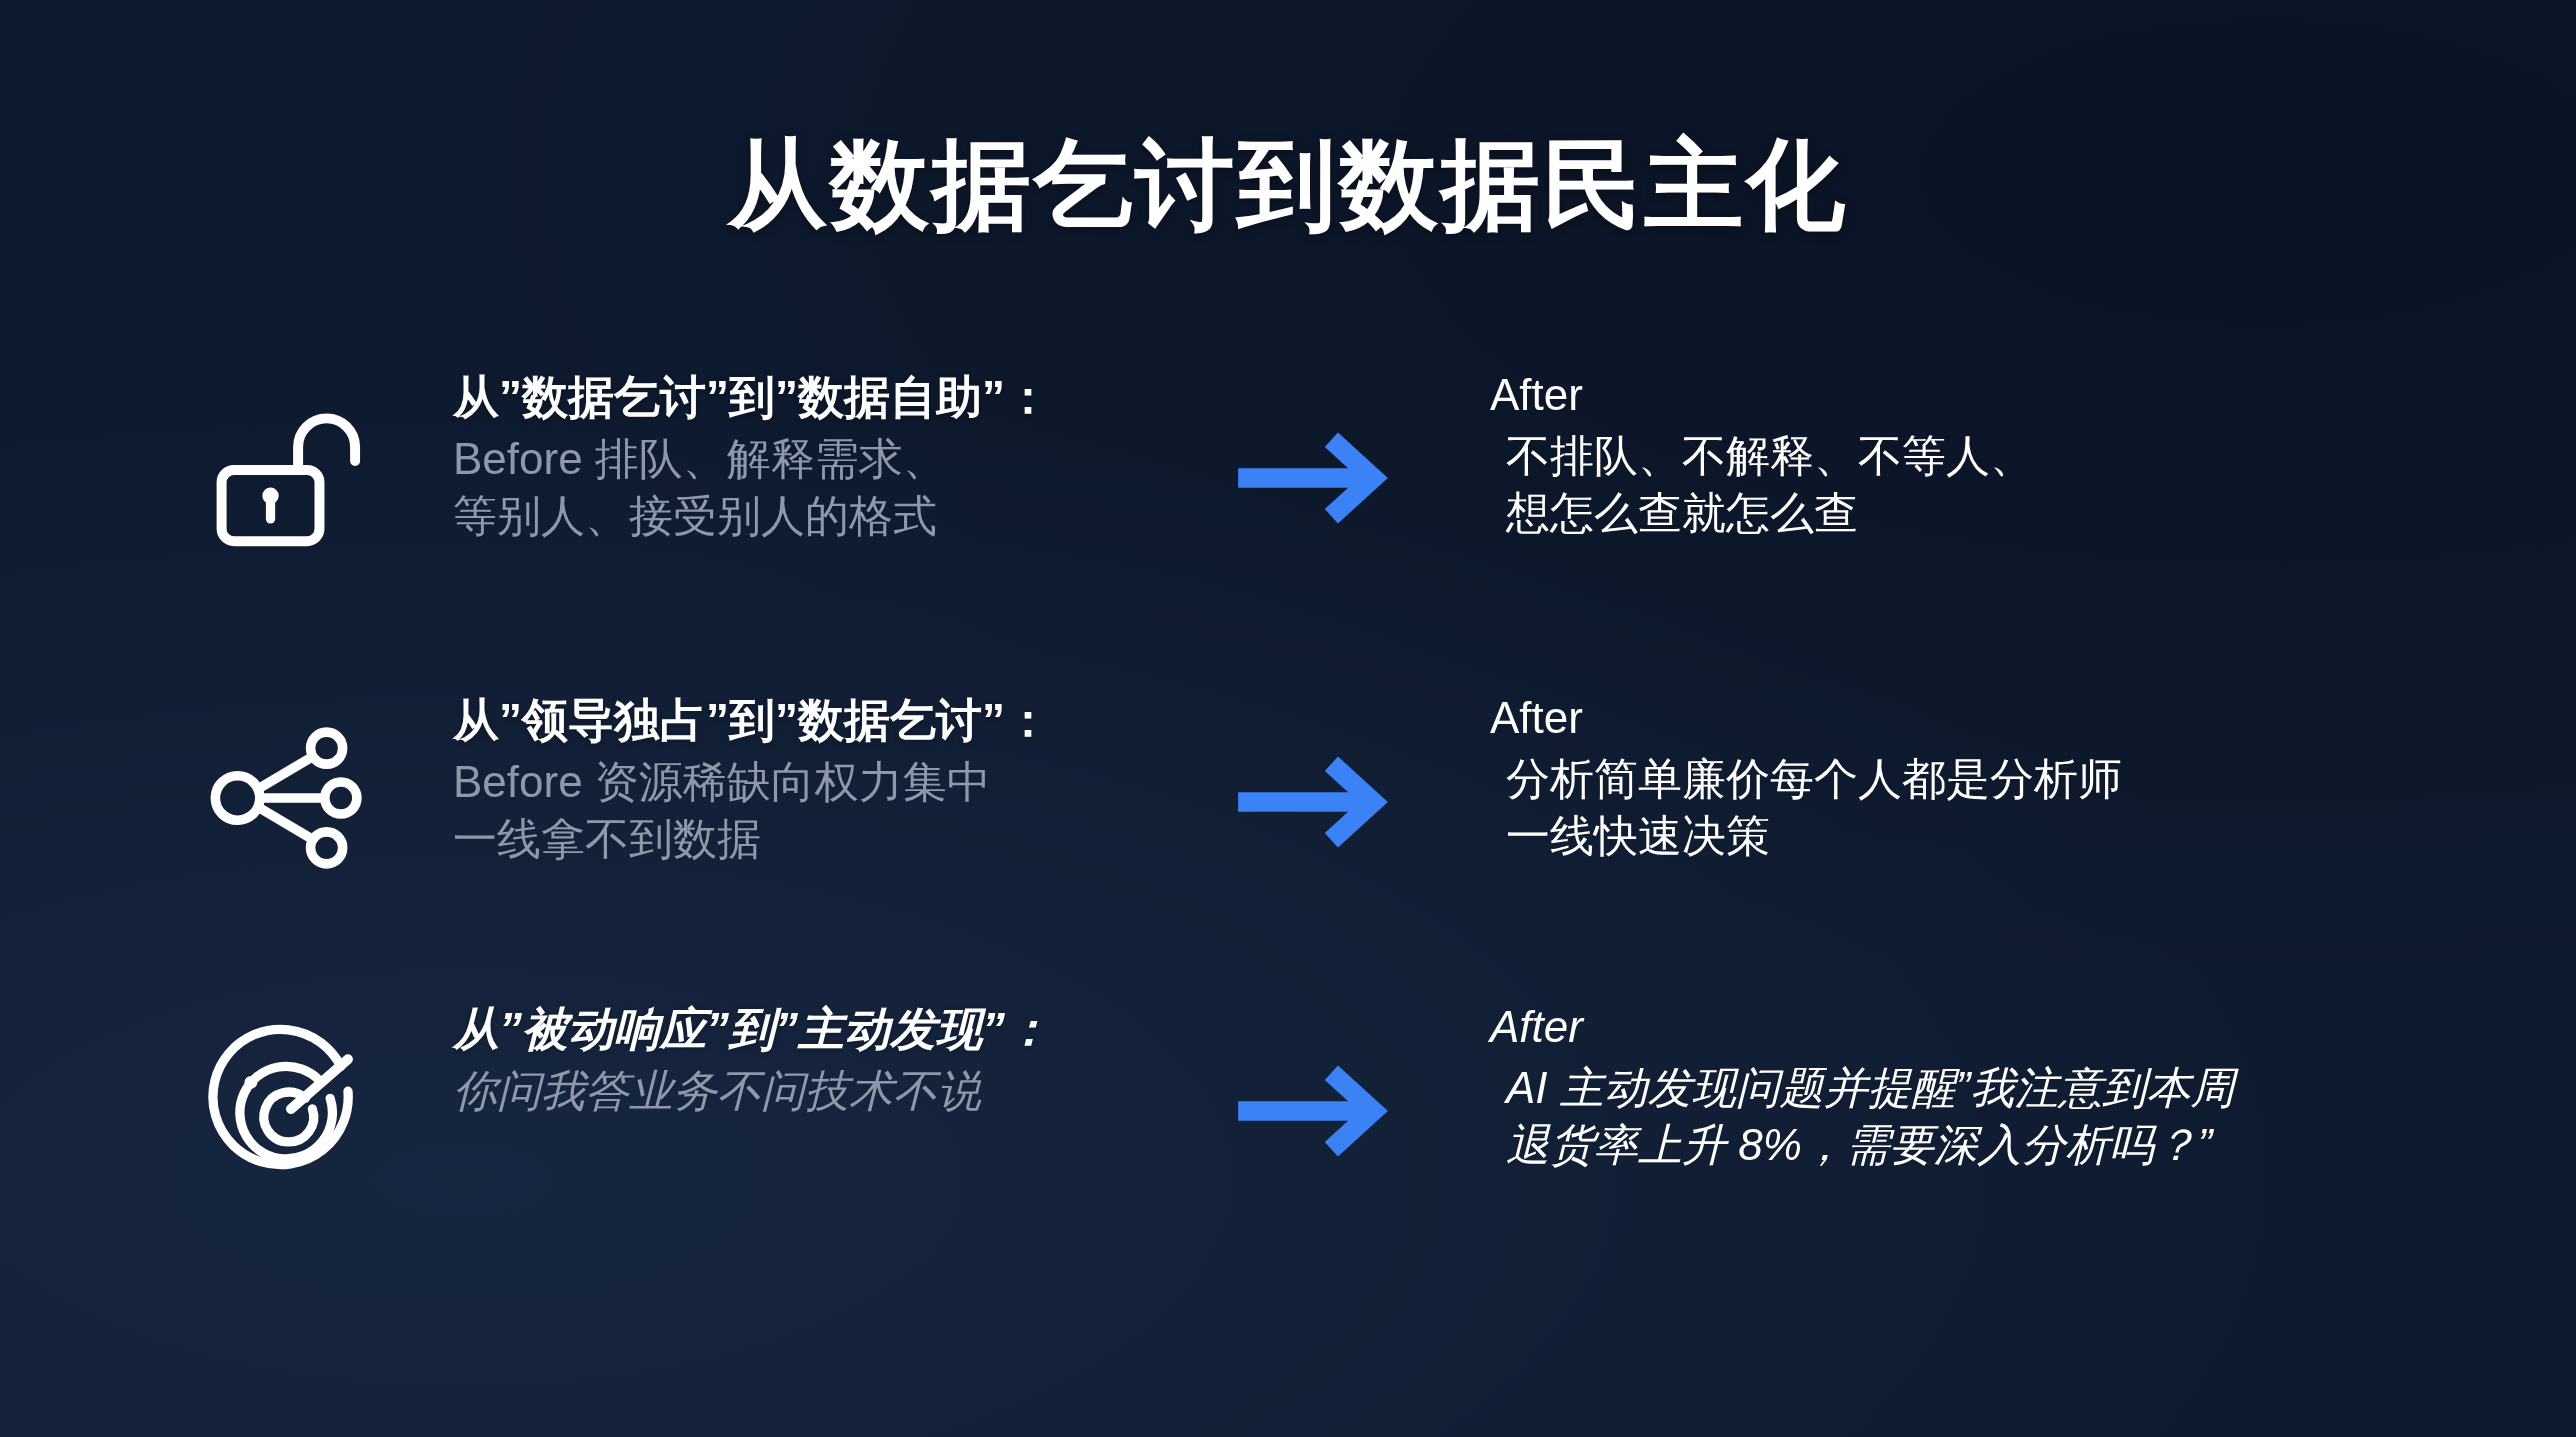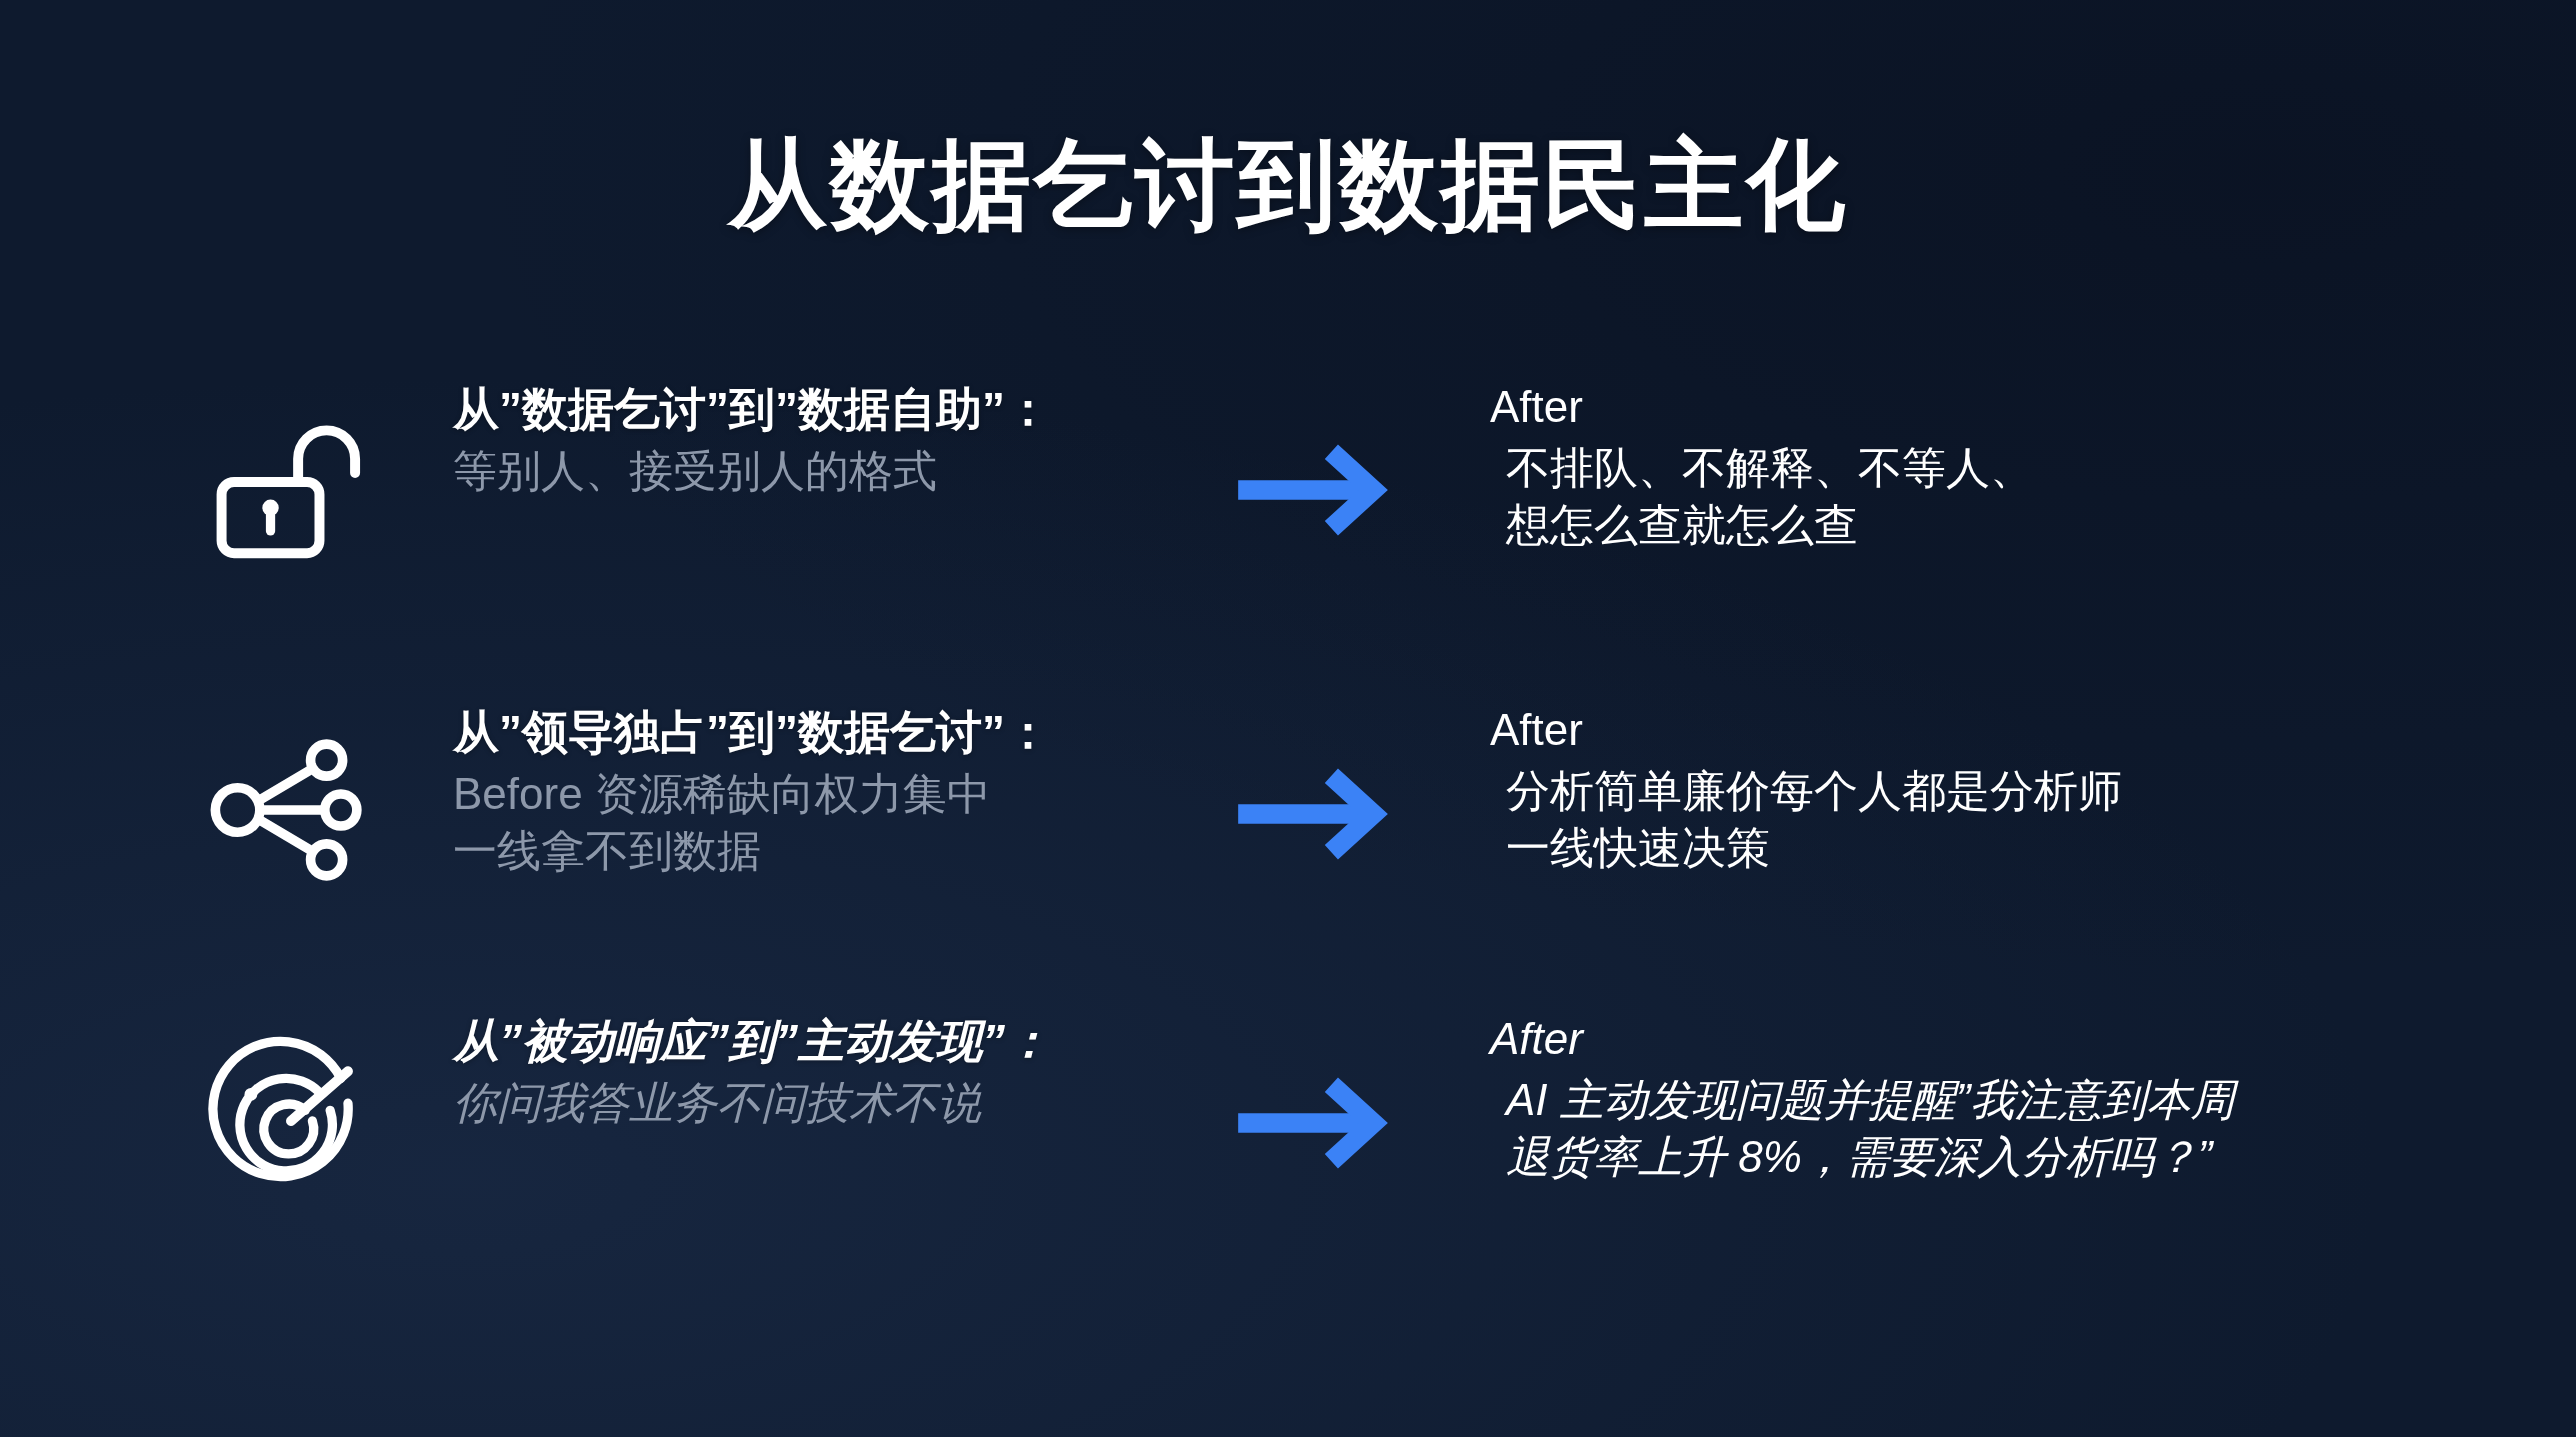--- a/index.html
+++ b/index.html
@@ -36,21 +36,21 @@
     font-weight: bold;
     letter-spacing: 2.8px;
     color: #ffffff;
     white-space: nowrap;
     text-shadow: 0 1.9px 9.4px rgba(0,0,0,0.35);
   }
 
   
   .rows {
     position: absolute;
-    top: 381px;
+    top: 369px;
     left: 0;
     width: 2392px;
   }
 
   .row {
     position: relative;
     height: 309px;
   }
 
   
@@ -159,20 +159,21 @@
           <rect x="11" y="41" width="55" height="40" rx="7"></rect>
           <path d="M54 41 V28 A16 16 0 0 1 86 28 V36"></path>
           <circle cx="38.5" cy="55.5" r="4.6" fill="#ffffff" stroke="none"></circle>
           <path d="M38.5 58.5 V68.5" stroke-width="5.2"></path>
         </svg>
       </div>
 
       <div class="left-text">
         <div class="item-heading">从”数据乞讨”到”数据自助”：</div>
         <div class="before-body">
+          <div class="bline">Before 排队、解释需求、</div>
           <div class="bline">等别人、接受别人的格式</div>
         </div>
       </div>
 
       <div class="arrow-cell">
         <svg width="164" height="110" viewBox="0 0 175 118" fill="none" stroke="#3b82f6" stroke-width="21" stroke-linecap="butt" stroke-linejoin="miter">
           <path d="M4 59 H140"></path>
           <path d="M104 18 L149 59 L104 100"></path>
         </svg>
       </div>

